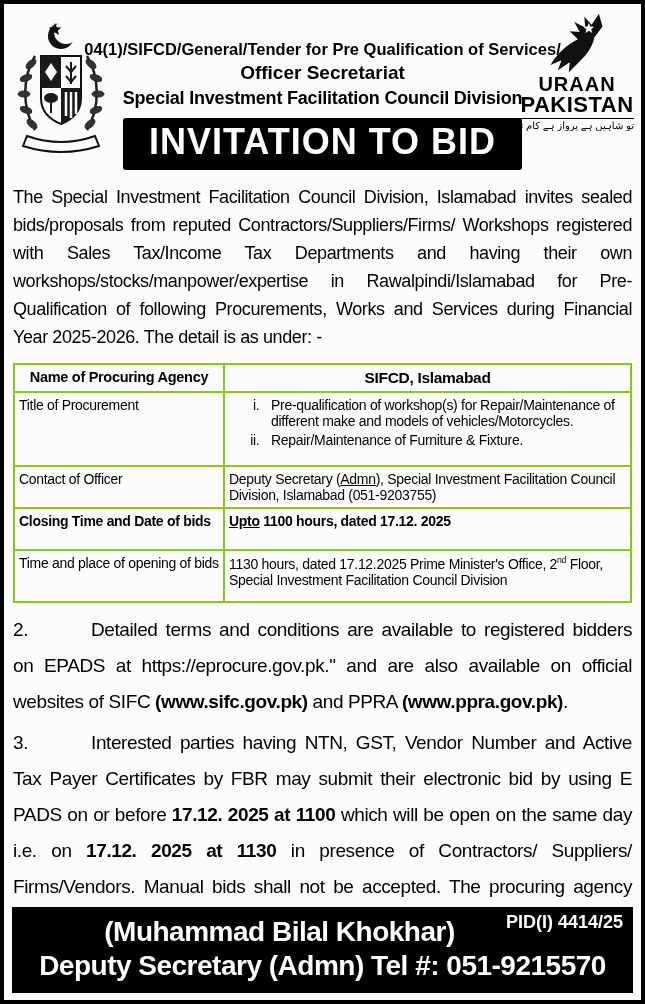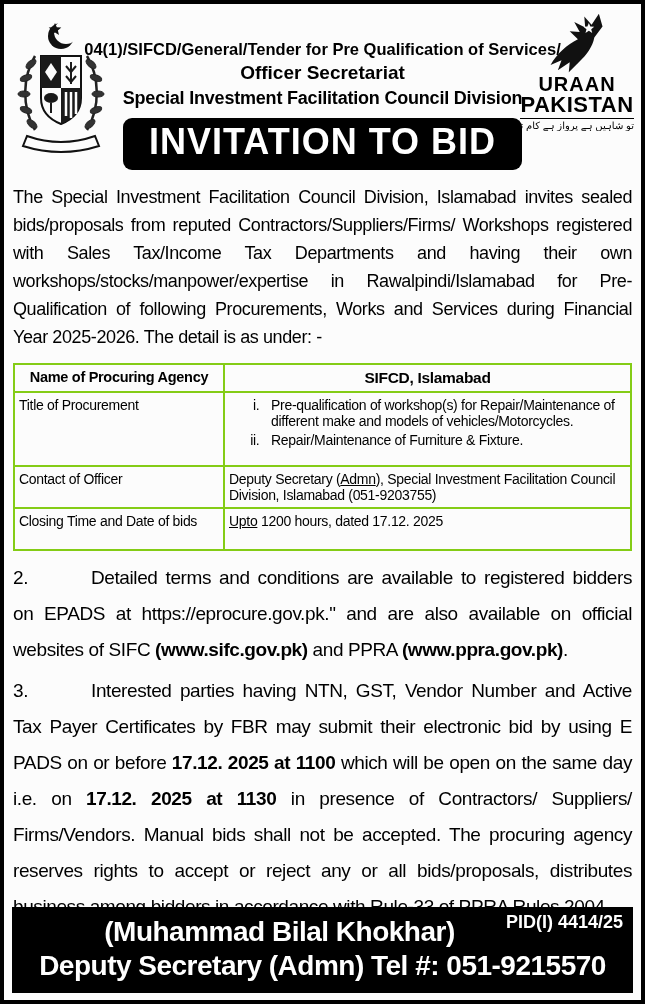--- a/index.html
+++ b/index.html
@@ -23,39 +23,39 @@
   .ref-line  { font-size:16.5px; line-height:22px;margin-top:24px; }
   .gov-line  { font-size:19px;   line-height:24px; margin-top:1px; }
   .cab-line  { font-size:19px;   line-height:24px; margin-top:1px; }
   .div-line  { font-size:18px;   line-height:24px; margin-top:1px; letter-spacing:-0.2px; }
 
   
   .banner-wrap { text-align:center; margin-top:8px; position:relative; z-index:1; }
   .banner {
     display:inline-block; background:#000; color:#fff;
     font-size:36px; font-weight:bold; letter-spacing:1px;
-    padding:3px 26px 7px; border-radius:9px;
+    padding:3px 26px 7px; border-radius:3px;
   }
 
   
   .intro { margin-top:13px; font-size:18px; line-height:28px; text-align:justify; letter-spacing:-0.4px; }
   .numpara { font-size:19px; line-height:36px; text-align:justify; letter-spacing:-0.4px; }
   .para2 { margin-top:9px; }
   .para3 { margin-top:5px; }
   .pnum { display:inline-block; width:78px; }
 
   
   table.bids { width:100%; border-collapse:collapse; margin-top:12px; font-size:14px; letter-spacing:-0.3px; }
   table.bids td, table.bids th { border:2px solid #84cc16; vertical-align:top; padding:4px 4px;margin-left:23px; }
   th.col-label { width:210px; text-align:center; font-size:14.5px; }
   th.col-value { text-align:center; font-size:15.5px; }
   td.lbl { letter-spacing:-0.3px; }
   .row-title td { height:74px; }
   .row-contact td { height:40px; }
-  .row-closing td { height:42px; }
+  .row-closing td { height:42px;font-weight:bold; }
   .row-opening td { height:52px; }
   ol.roman { list-style-type:lower-roman; padding-left:34px; margin:0; }
   ol.roman li { padding-left:8px; margin-bottom:3px; }
   sup { font-size:0.62em; }
 
   
   .footer {
     position:absolute; left:8px; right:8px; bottom:7px;
     background:#000; color:#fff; text-align:center;
     padding:8px 10px 9px; height:86px;
@@ -152,21 +152,25 @@
           <li>Repair/Maintenance of Furniture &amp; Fixture.</li>
         </ol>
       </td>
     </tr>
     <tr class="row-contact">
       <td class="lbl">Contact of Officer</td>
       <td><span>Deputy Secretary (</span><u>Admn</u><span>), Special Investment Facilitation Council Division, Islamabad (051-9203755)</span></td>
     </tr>
     <tr class="row-closing">
       <td class="lbl">Closing Time and Date of bids</td>
-      <td><u>Upto</u><span> 1200 hours, dated 17.12. 2025</span></td>
+      <td><u>Upto</u><span> 1100 hours, dated 17.12. 2025</span></td>
+    </tr>
+    <tr class="row-opening">
+      <td class="lbl">Time and place of opening of bids</td>
+      <td><span>1130 hours, dated 17.12.2025 Prime Minister's Office, 2</span><sup>nd</sup><span> Floor, Special Investment Facilitation Council Division</span></td>
     </tr>
   </tbody>
     </table>
 
   <p class="numpara para2"><span class="pnum">2.</span><span>Detailed terms and conditions are available to registered bidders on EPADS at https://eprocure.gov.pk." and are also available on official websites of  SIFC </span><b>(www.sifc.gov.pk)</b><span> and PPRA </span><b>(www.ppra.gov.pk)</b><span>.</span></p>
 
   <p class="numpara para3"><span class="pnum">3.</span><span>Interested parties having NTN, GST, Vendor Number and Active Tax Payer Certificates by FBR may submit their electronic bid by using E PADS on or before </span><b>17.12. 2025 at 1100</b><span> which will be open on the same day i.e. on </span><b>17.12. 2025 at 1130</b><span> in presence of Contractors/ Suppliers/ Firms/Vendors. Manual bids shall not be accepted. The procuring agency reserves rights to accept or reject any or all bids/proposals, distributes business among bidders in accordance with Rule-33 of PPRA Rules 2004.</span></p>
 
   <div class="footer">
     <div class="footer-pid">PID(I) 4414/25</div>

